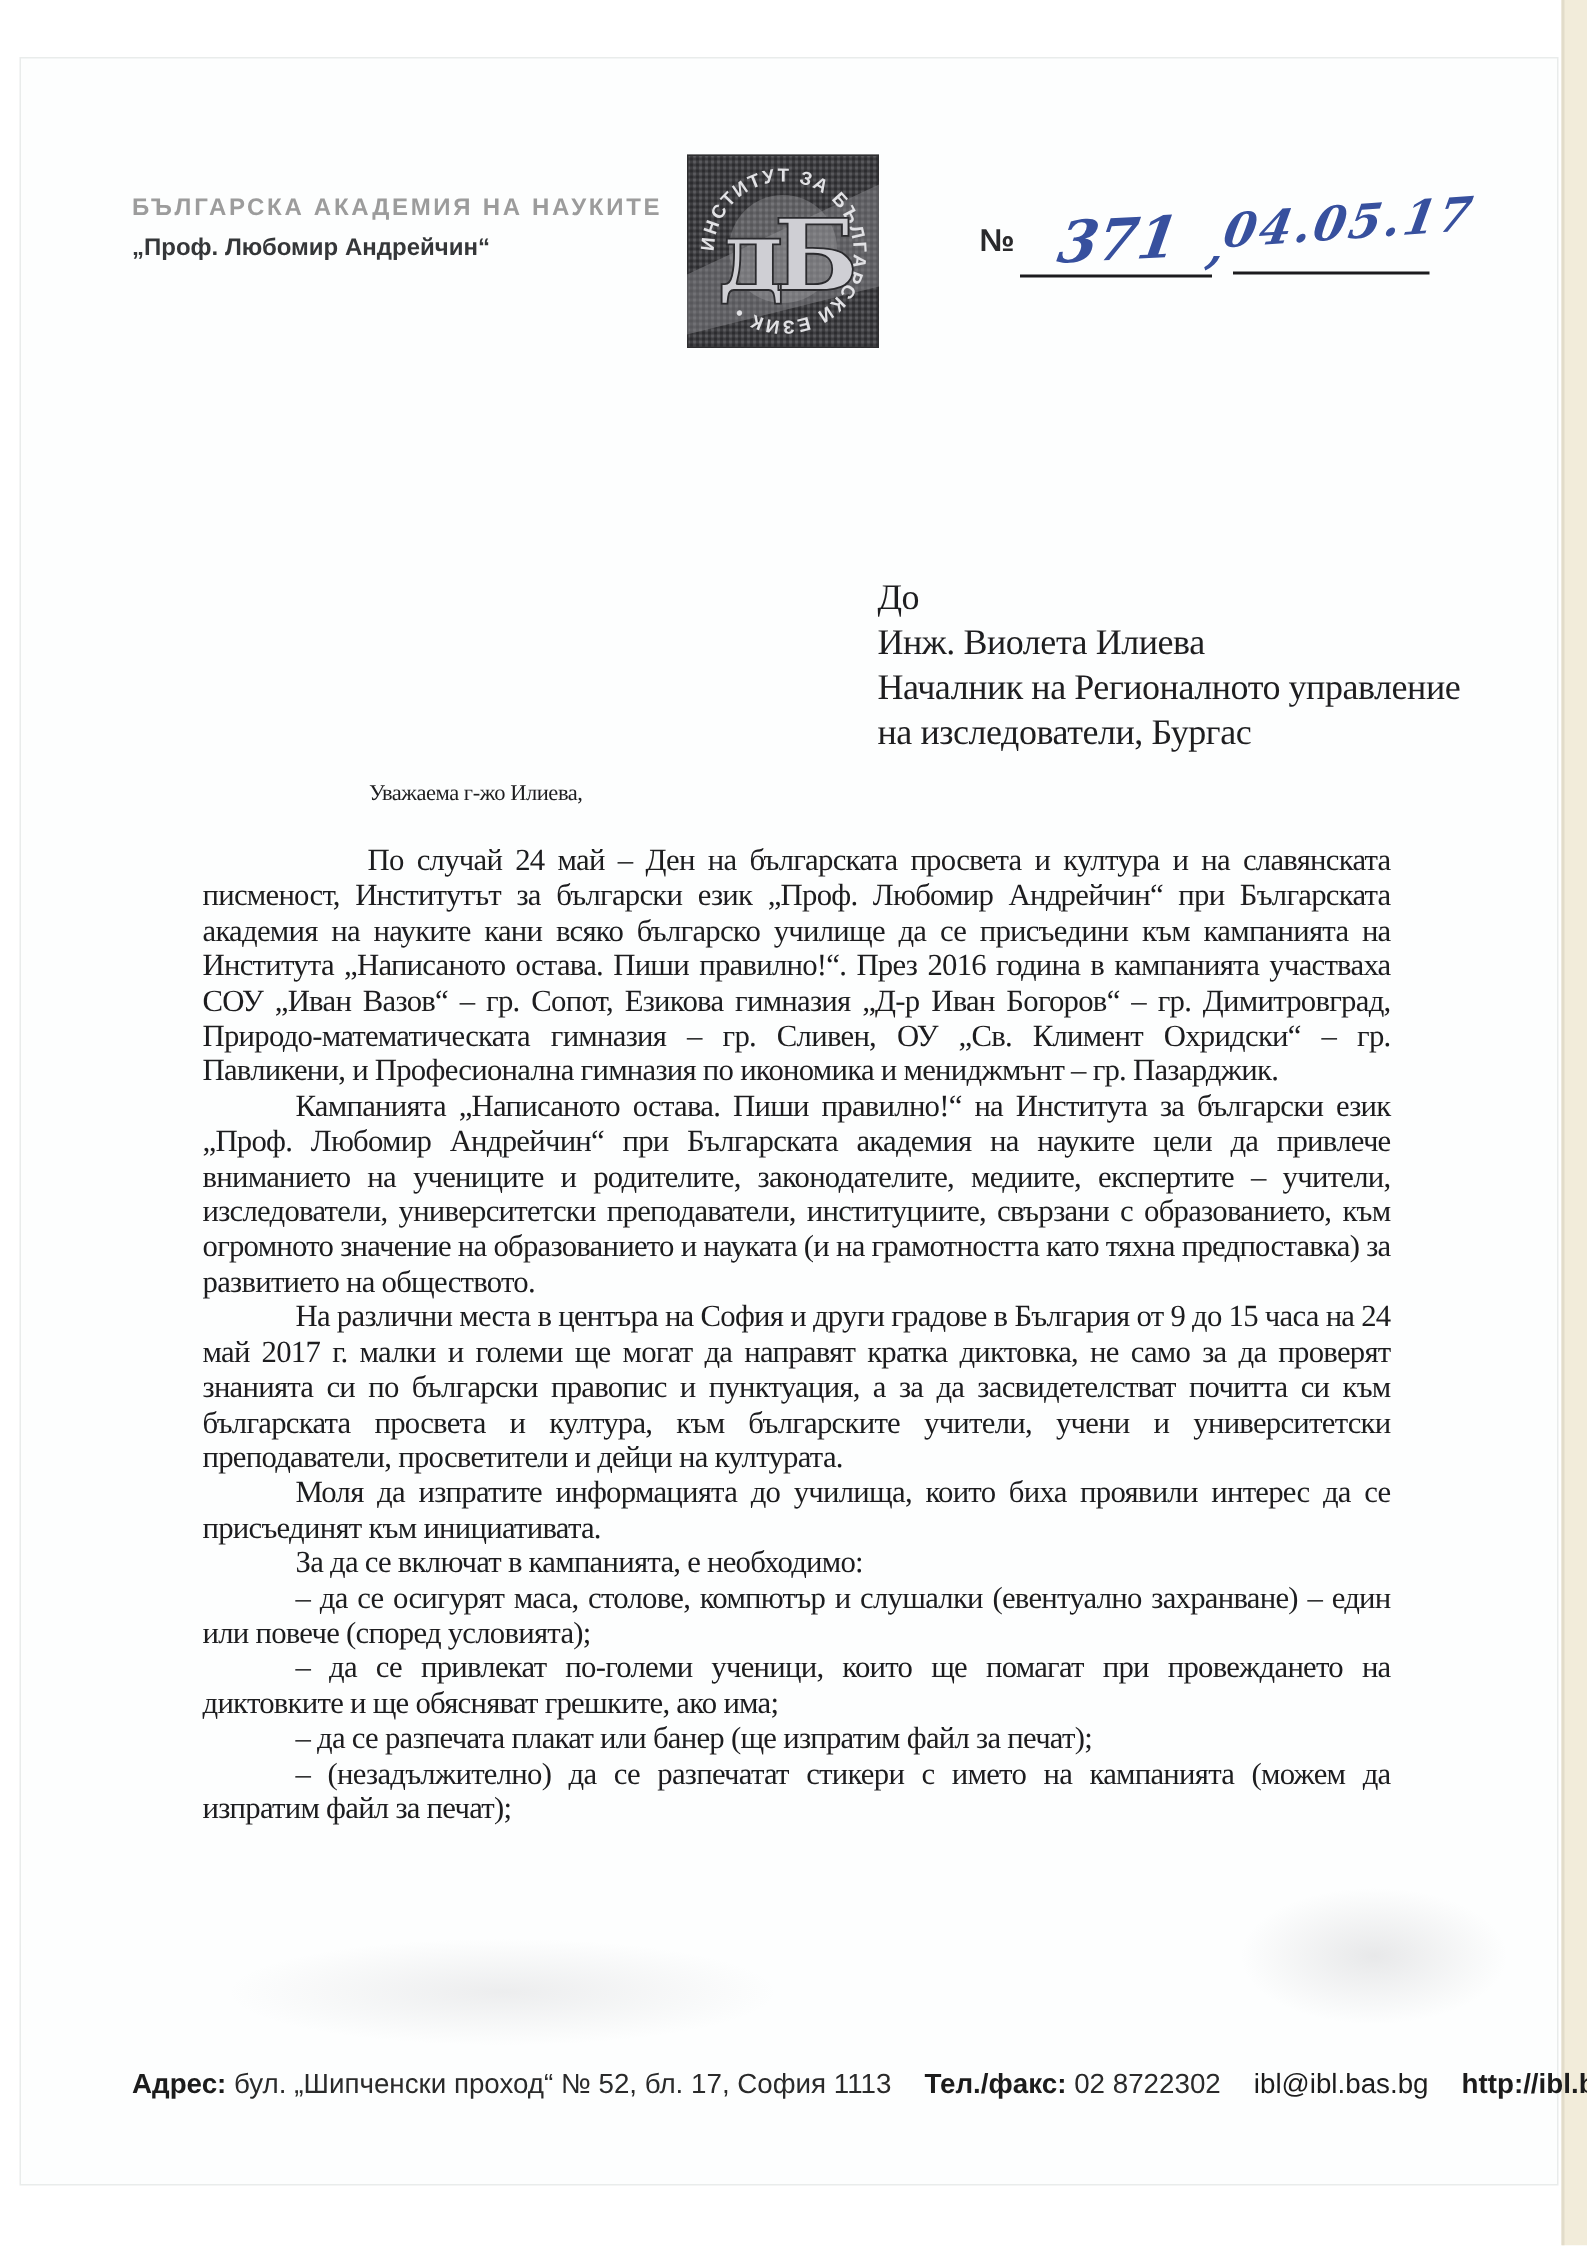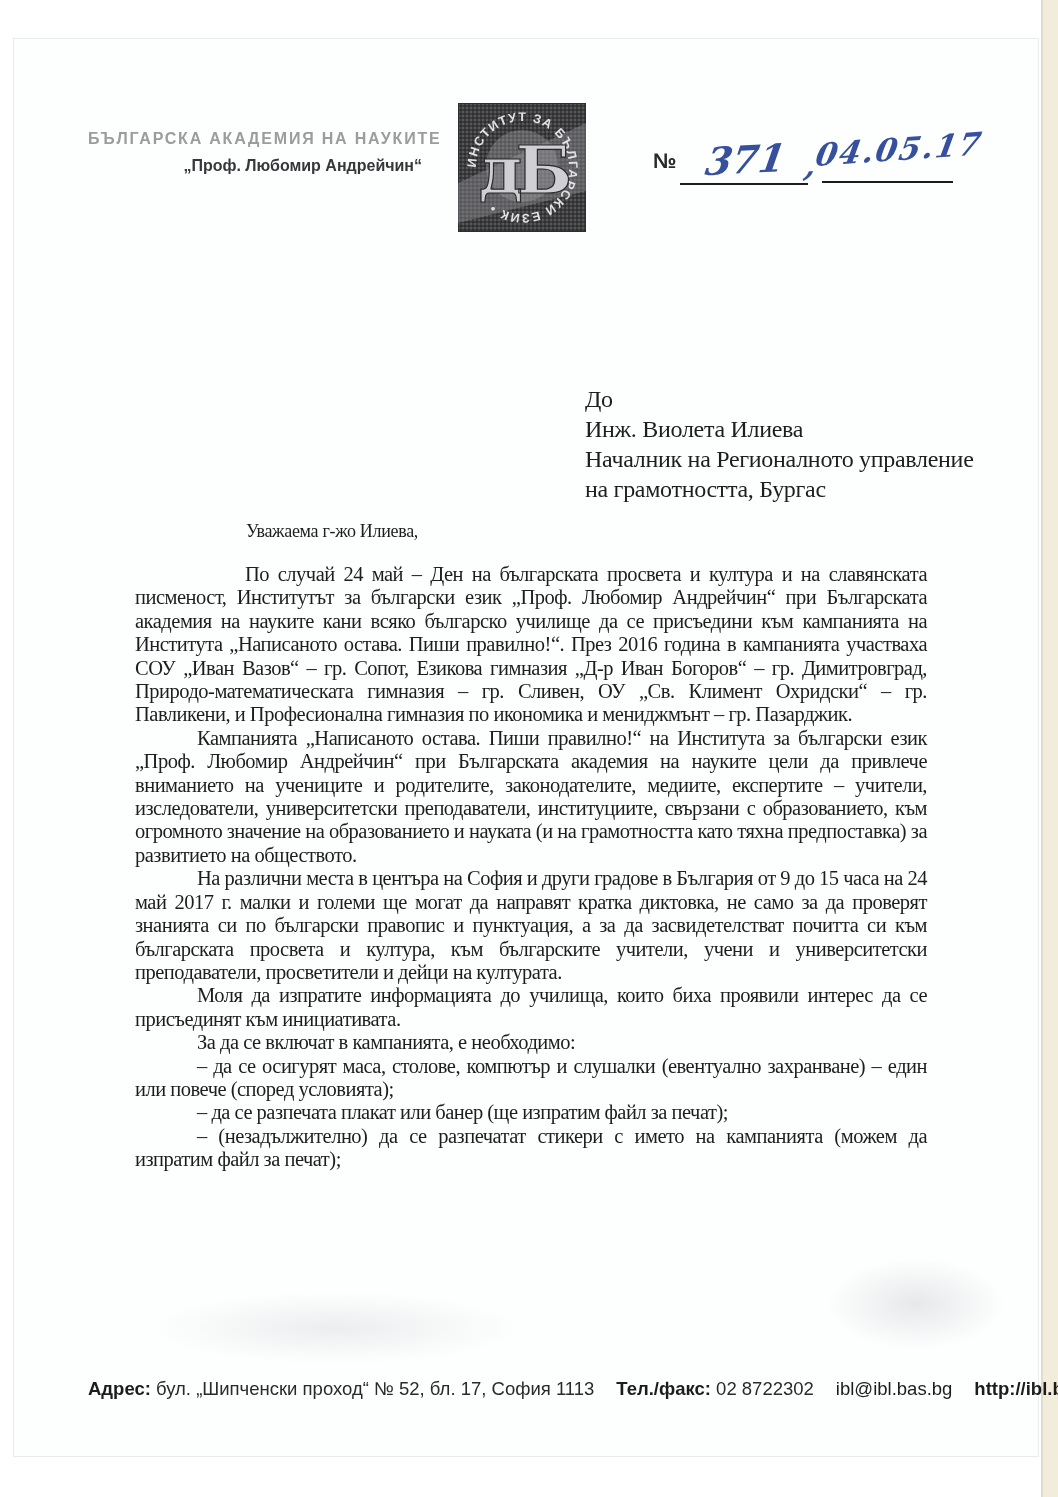--- a/index.html
+++ b/index.html
@@ -15,37 +15,37 @@
   }
   .scan-strip{
     position:absolute;left:1041px;top:0;width:17px;height:1497px;
     background:#f2ecda;border-left:2px solid #e2dcca;
   }
   
   .letterhead{position:absolute;left:88px;top:130px;width:340px;
     font-family:Liberation Sans, sans-serif;}
   .lh-academy{font-size:16px;letter-spacing:1.8px;color:#9c9c9c;font-weight:600;white-space:nowrap;}
   .lh-institute{font-size:21px;letter-spacing:.4px;color:#4e5052;font-weight:600;margin-top:4px;white-space:nowrap;}
-  .lh-patron{font-size:16px;font-weight:bold;color:#353739;text-align:right;padding-right:6px;margin-top:9px;white-space:nowrap;}
+  .lh-patron{font-size:16px;font-weight:bold;color:#353739;padding-right:6px;margin-top:9px;white-space:nowrap;}
   
   .logo{position:absolute;left:458px;top:103px;width:128px;height:129px;}
   
   .ref-label{position:absolute;left:653px;top:149px;
     font-family:"Liberation Sans","DejaVu Sans",sans-serif;font-size:21px;font-weight:bold;color:#2a2a2c;}
   .uline{position:absolute;height:2px;background:#1c1c1e;}
   .uline1{left:680px;top:183px;width:128px;}
   .uline2{left:822px;top:181px;width:131px;}
   .hw{font-family:"DejaVu Serif",serif;font-style:italic;font-weight:bold;white-space:nowrap;}
   .hw-num{position:absolute;left:706px;top:137px;font-size:38px;transform:rotate(-3deg) skewX(-12deg);}
   .hw-comma{position:absolute;left:806px;top:148px;font-size:30px;transform:skewX(-14deg);}
   .hw-date{position:absolute;left:816px;top:131px;font-size:31px;letter-spacing:2px;transform:rotate(-4deg) skewX(-14deg);}
   
   .addressee{position:absolute;left:585px;top:384px;font-size:24px;letter-spacing:-0.3px;line-height:30px;color:#1e1e20;}
   
-  .salutation{position:absolute;left:246px;top:521px;font-size:18px;letter-spacing:-0.3px;color:#1e1e20;font-family:Liberation Serif, serif;}
+  .salutation{position:absolute;left:246px;top:521px;font-size:15px;letter-spacing:-0.3px;color:#1e1e20;font-family:Liberation Serif, serif;}
   
   .body-text{
     position:absolute;left:135px;top:563px;width:792px;
     font-size:20.5px;line-height:23.4px;letter-spacing:-0.5px;
     text-align:justify;color:#1d1d1f;
   }
   .body-text p{margin:0;text-indent:62px;}
   .body-text p.p-first{text-indent:110px;}
   
   .footer{
@@ -99,32 +99,33 @@
 <div class="uline uline1"></div>
 <div class="uline uline2"></div>
 <div class="hw hw-num ink" style="color: rgb(55, 80, 158);">371</div>
 <div class="hw hw-comma ink" style="color: rgb(55, 80, 158);">,</div>
 <div class="hw hw-date ink" style="color: rgb(55, 80, 158);">04.05.17</div>
 
 <div class="addressee">
   <div>До</div>
   <div>Инж. Виолета Илиева</div>
   <div>Началник на Регионалното управление</div>
-  <div>на грамотността, Бургас</div>
+  <div>на изследователи, Бургас</div>
 </div>
 
 <div class="salutation">Уважаема г-жо Илиева,</div>
 
 <div class="body-text">
   <p class="p-first">По случай 24 май – Ден на българската просвета и култура и на славянската писменост, Институтът за български език „Проф. Любомир Андрейчин“ при Българската академия на науките кани всяко българско училище да се присъедини към кампанията на Института „Написаното остава. Пиши правилно!“. През 2016 година в кампанията участваха СОУ „Иван Вазов“ – гр. Сопот, Езикова гимназия „Д-р Иван Богоров“ – гр. Димитровград, Природо-математическата гимназия – гр. Сливен, ОУ „Св. Климент Охридски“ – гр. Павликени, и Професионална гимназия по икономика и мениджмънт – гр. Пазарджик.</p>
   <p>Кампанията „Написаното остава. Пиши правилно!“ на Института за български език „Проф. Любомир Андрейчин“ при Българската академия на науките цели да привлече вниманието на учениците и родителите, законодателите, медиите, експертите – учители, изследователи, университетски преподаватели, институциите, свързани с образованието, към огромното значение на образованието и науката (и на грамотността като тяхна предпоставка) за развитието на обществото.</p>
   <p>На различни места в центъра на София и други градове в България от 9 до 15 часа на 24 май 2017 г. малки и големи ще могат да направят кратка диктовка, не само за да проверят знанията си по български правопис и пунктуация, а за да засвидетелстват почитта си към българската просвета и култура, към българските учители, учени и университетски преподаватели, просветители и дейци на културата.</p>
   <p>Моля да изпратите информацията до училища, които биха проявили интерес да се присъединят към инициативата.</p>
   <p>За да се включат в кампанията, е необходимо:</p>
   <p>– да се осигурят маса, столове, компютър и слушалки (евентуално захранване) – един или повече (според условията);</p>
+  <p>– да се привлекат по-големи ученици, които ще помагат при провеждането на диктовките и ще обясняват грешките, ако има;</p>
   <p>– да се разпечата плакат или банер (ще изпратим файл за печат);</p>
   <p>– (незадължително) да се разпечатат стикери с името на кампанията (можем да изпратим файл за печат);</p>
 </div>
 
 <div class="ghost ghost1"></div>
 <div class="ghost ghost2"></div>
 
 <div class="footer">
   <span class="seg"><span class="lbl">Адрес:</span> <span class="val">бул. „Шипченски проход“ № 52, бл. 17, София 1113</span></span><span class="seg"><span class="lbl">Тел./факс:</span> <span class="val">02 8722302</span></span><span class="seg">ibl@ibl.bas.bg</span><span class="seg">http://ibl.bas.bg</span>
 </div>

